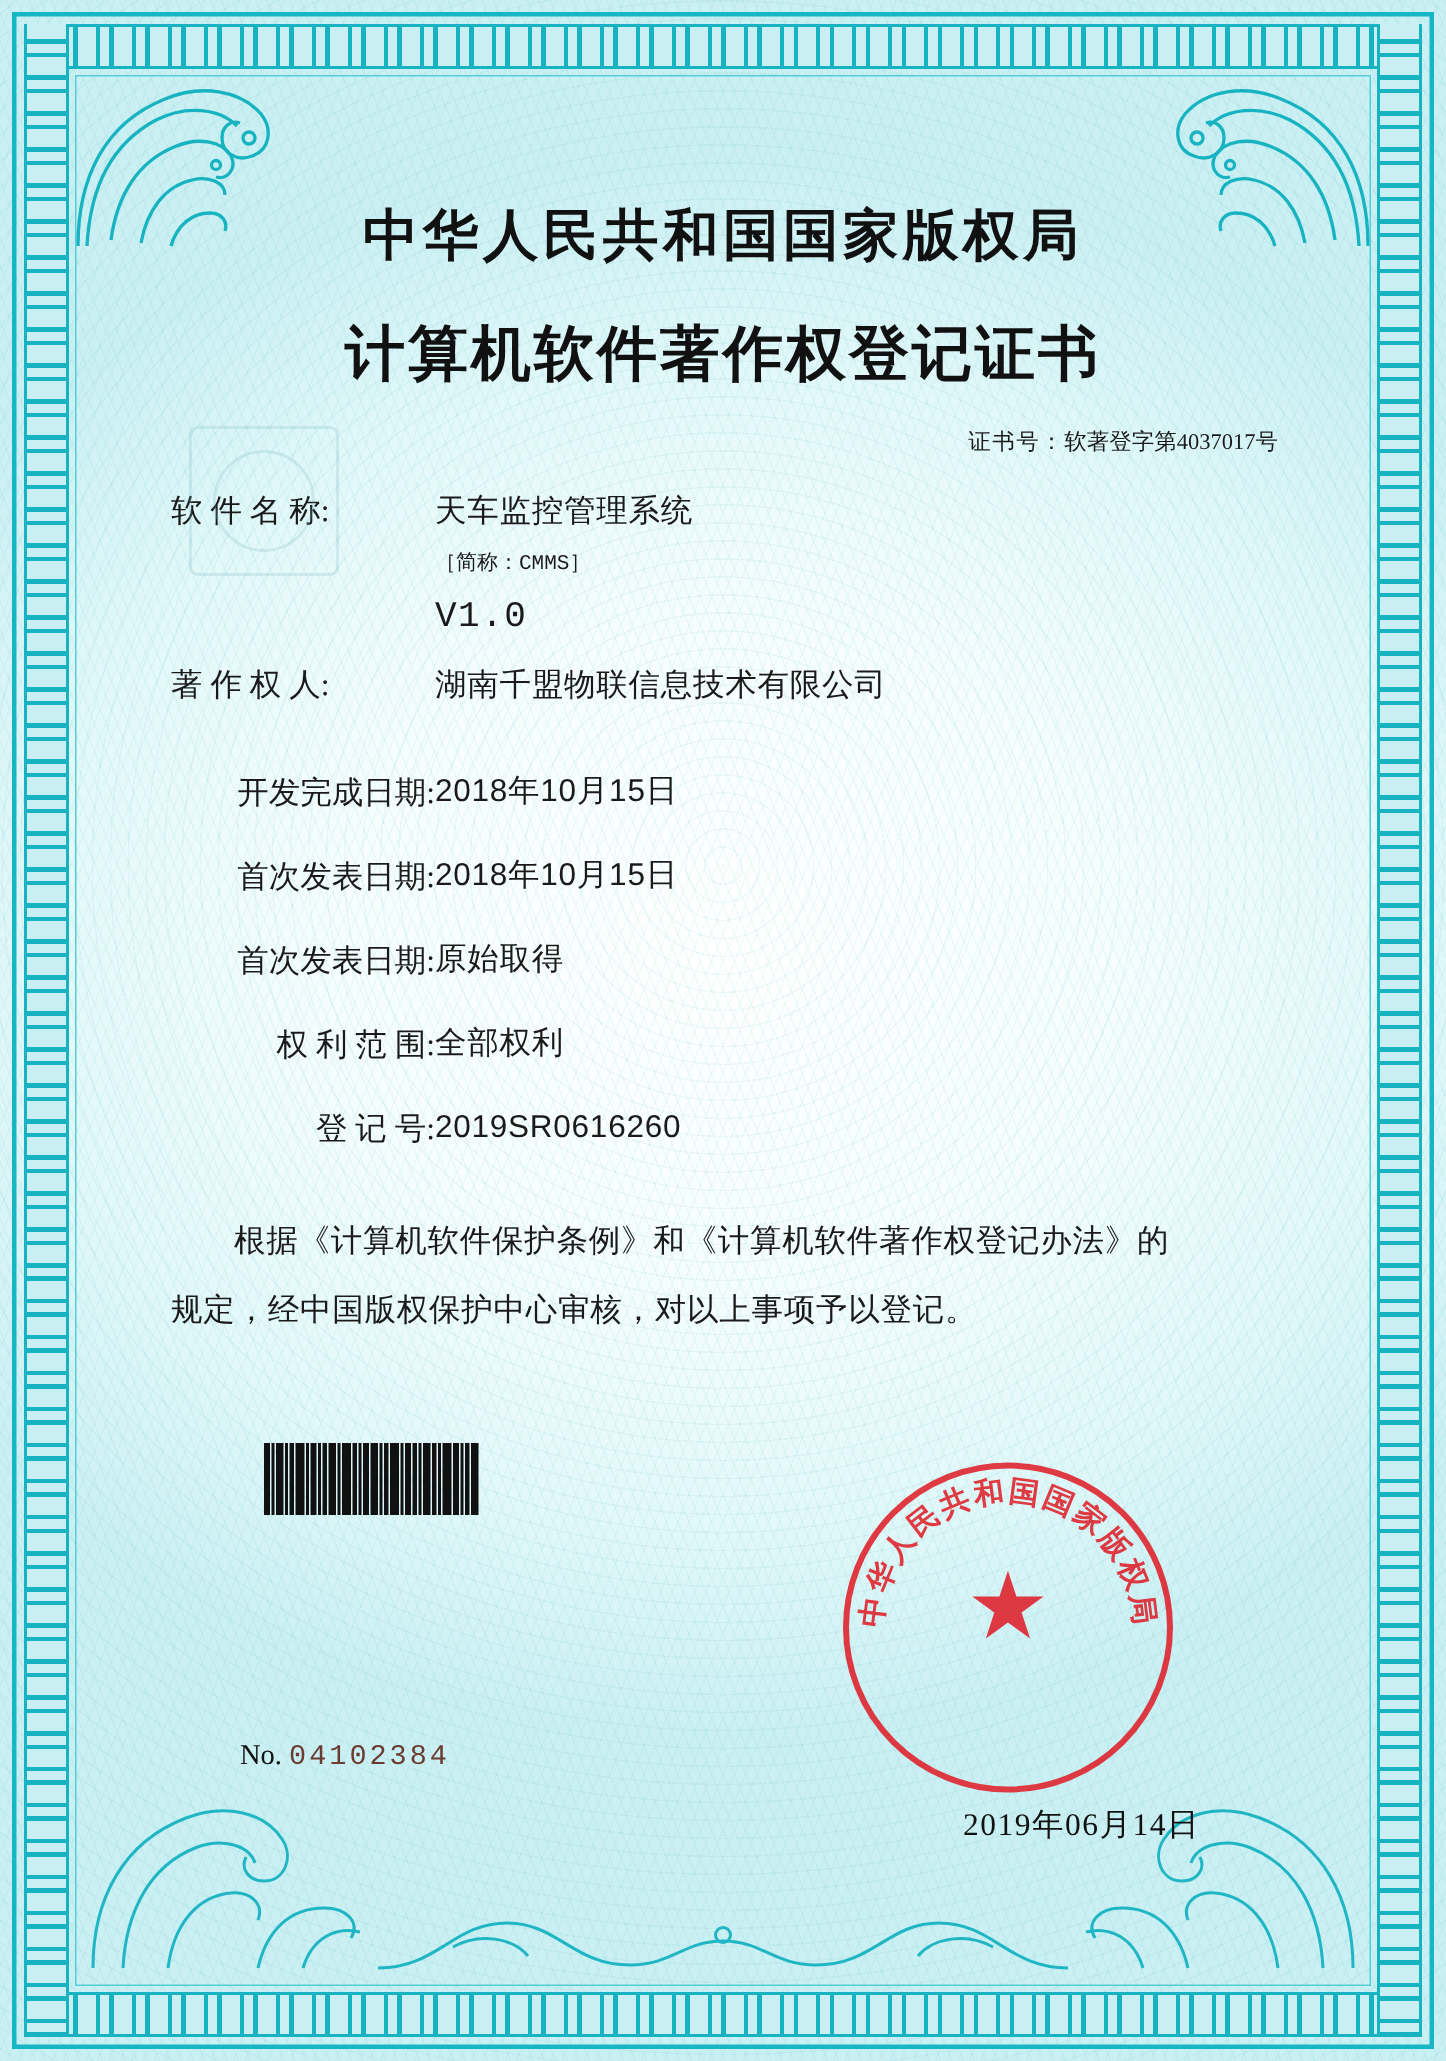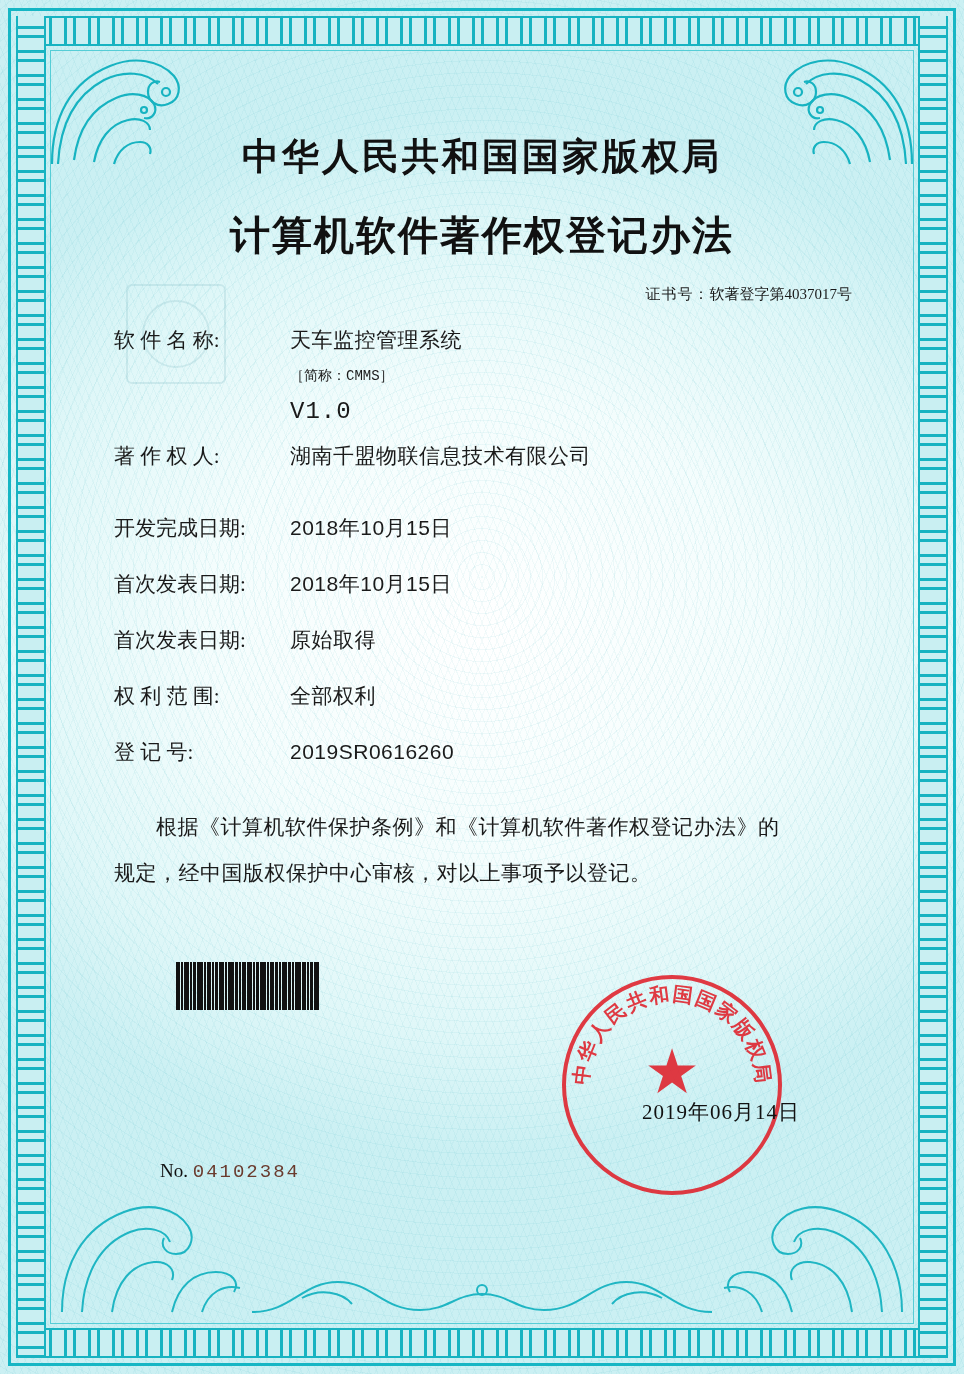--- a/index.html
+++ b/index.html
@@ -186,21 +186,21 @@
     letter-spacing: 0;
   }
   .field-value .ver-line {
     display: block;
     font-family: "Liberation Mono", "DejaVu Sans Mono", monospace;
     font-size: 24px;
     letter-spacing: 1px;
   }
 
   .fields-spaced { margin-top: 36px; }
-  .fields-spaced .field-row { margin-bottom: 20px; }
+  .fields-spaced .field-row { margin-bottom: 20px; text-align: right; }
   .fields-spaced .field-value { font-family: Liberation Sans, sans-serif; }
 
   .paragraph {
     margin-top: 34px;
     font-size: 21px;
     line-height: 46px;
     letter-spacing: .5px;
     padding-left: 18px;
   }
   .paragraph .indent { display: inline-block; width: 42px; }
@@ -264,21 +264,21 @@
     color: #111;
   }
   .footer-no .num {
     font-family: "Liberation Mono", "DejaVu Sans Mono", monospace;
     letter-spacing: 2px;
     color: #6a3b2e;
   }
   .footer-date {
     position: absolute;
     right: 164px;
-    top: 1098px;
+    top: 1202px;
     font-size: 21px;
     color: #111;
     letter-spacing: 1px;
   }
 </style>
 </head>
 <body>
 
 <div id="certificate">
 
@@ -333,21 +333,21 @@
       <path d="M660 150 C620 150 610 120 574 120 C540 120 530 148 492 148"></path>
       <path d="M368 148 C396 148 404 132 430 132 C456 132 464 148 492 148"></path>
       <circle cx="430" cy="128" r="5"></circle>
       <path d="M250 136 C268 126 290 130 300 142"></path>
       <path d="M610 136 C592 126 570 130 560 142"></path>
     </svg>
   </div>
 
   <div class="content">
     <div class="title-main">中华人民共和国国家版权局</div>
-    <div class="title-sub">计算机软件著作权登记办法</div>
+    <div class="title-sub">计算机软件著作权登记证书</div>
 
     <div class="cert-no">
       <span class="label">证书号：</span><span class="value">软著登字第4037017号</span>
     </div>
 
     <div class="watermark-seal"></div>
 
     <div class="fields">
       <div class="field-row">
         <div class="field-label">软 件 名 称:</div>

